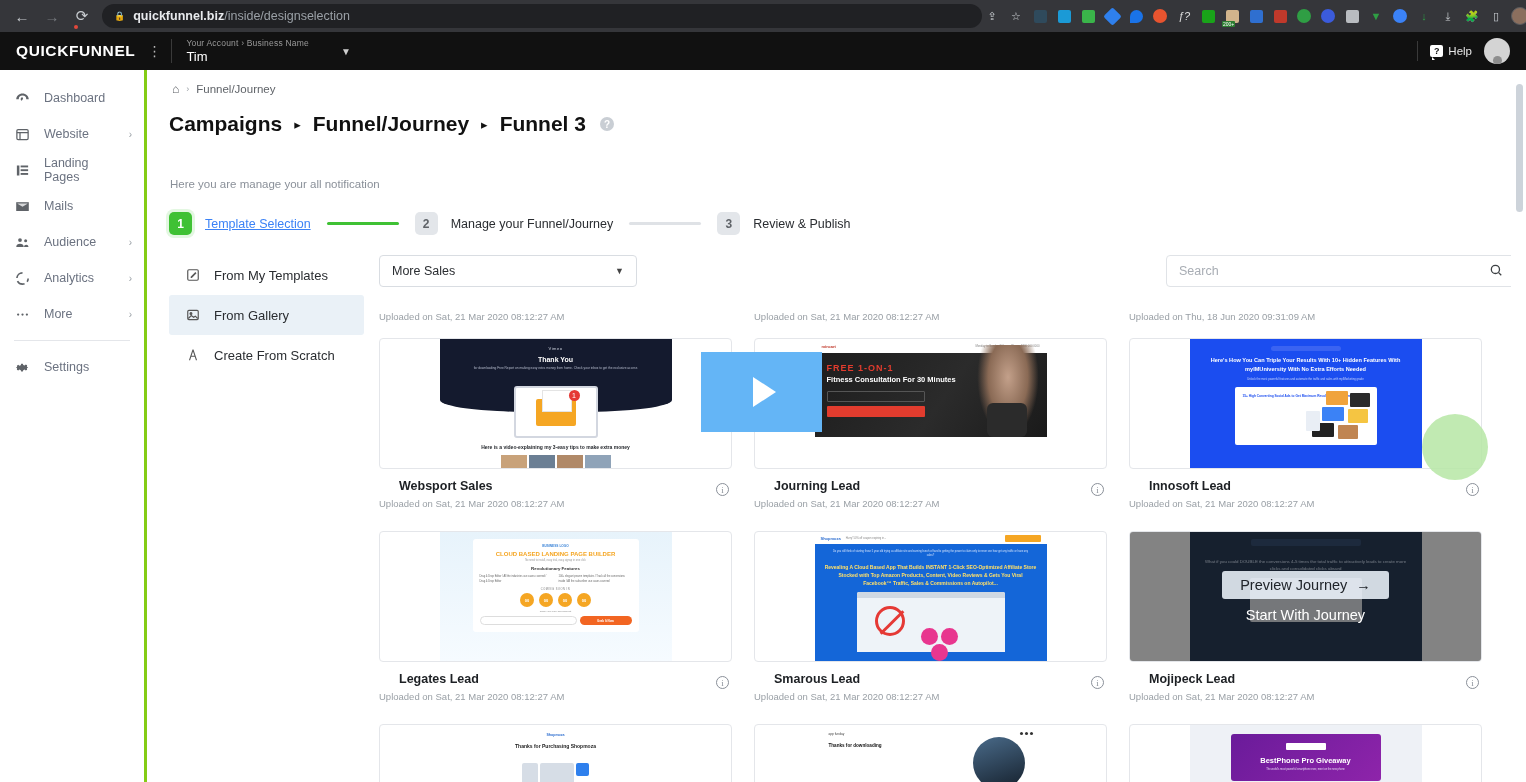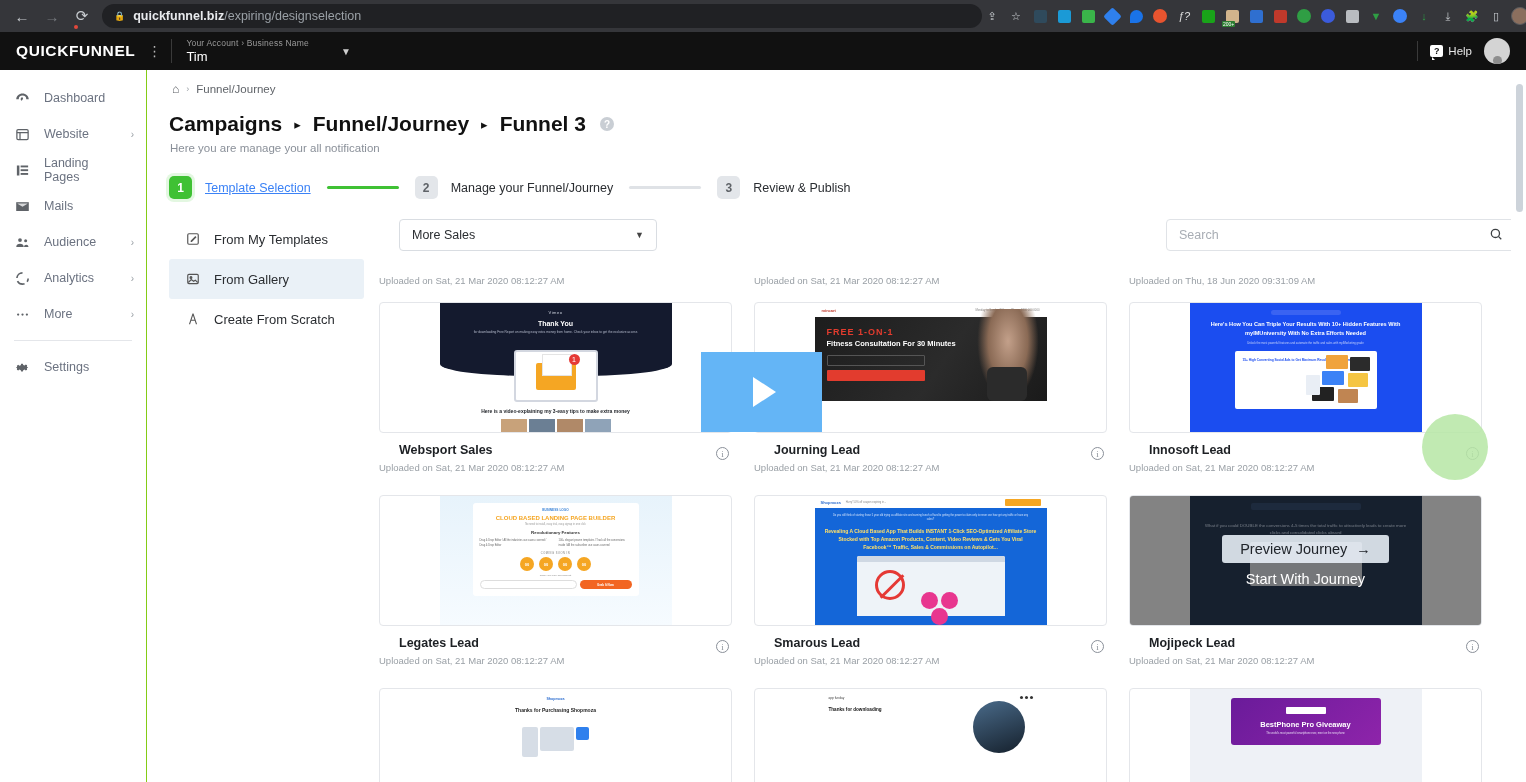--- a/index.html
+++ b/index.html
@@ -117,21 +117,21 @@
   }
   .avatar-app .head { width: 9px; height: 9px; border-radius: 50%; background: #8e8e8e; margin-bottom: -1px; }
 
   
   .shell { display: flex; height: calc(782px - 32px - 38px); }
 
   
   .sidebar {
     width: 147px; flex: 0 0 147px;
     background: #ffffff;
-    border-right: 1px solid #84cc16;
+    border-right: 3px solid #84cc16;
     padding-top: 10px;
   }
   .nav-item {
     height: 36px; display: flex; align-items: center;
     padding: 0 12px 0 14px; gap: 13px;
     color: #6b7280; font-size: 12.5px;
     position: relative;
   }
   .nav-item.active { background: #eaf2fb; color: #1a56c4; font-weight: bold; }
   .nav-item.active:before {
@@ -158,21 +158,21 @@
   }
   .title-main { font-size: 21px; font-weight: bold; color: #111; }
   .title-arrow { font-size: 13px; color: #111; }
   .qmark {
     width: 14px; height: 14px; border-radius: 50%;
     background: #c9ced4; color: #fff;
     font-size: 10px; font-weight: bold;
     display:flex; align-items:center; justify-content:center;
     margin-left: 2px;
   }
-  .subtitle { font-size: 11.5px; color: #8a9099; padding: 6px 0 0 23px; }
+  .subtitle { font-size: 11.5px; color: #8a9099; padding: 6px 0 0 23px; margin-top: 36px; }
 
   
   .steps { display: flex; align-items: center; padding: 22px 0 0 22px; }
   .step-badge {
     width: 23px; height: 23px; border-radius: 5px;
     display:flex; align-items:center; justify-content:center;
     font-size: 12px; font-weight: bold;
   }
   .step-badge.done { background: #3fc134; color: #fff; box-shadow: 0 0 0 3px #e3f7e1; }
   .step-badge.todo { background: #e3e6ea; color: #5f6368; }
@@ -188,21 +188,21 @@
   .left-tabs { width: 210px; flex: 0 0 210px; padding-right: 15px; }
   .ltab {
     height: 40px; display:flex; align-items:center; gap: 13px;
     padding-left: 16px; font-size: 13px; color: #2a2d31;
     border-radius: 3px;
   }
   .ltab.active { background: #eaf1f7; }
   .ltab-ic { width: 16px; display:flex; align-items:center; justify-content:center; color:#555; }
 
   .gallery { flex: 1; padding-right: 10px; position: relative; height: 100%; }
-  .gal-top { display: flex; align-items: center; margin-left: 20px; }
+  .gal-top { display: flex; align-items: center; }
   .dropdown {
     width: 258px; height: 32px;
     border: 1px solid #d9dde2; border-radius: 4px;
     display: flex; align-items: center; padding: 0 12px;
     font-size: 12.5px; color: #2a2d31; background: #fff;
   }
   .dd-caret { margin-left: auto; font-size: 9px; color: #444; }
   .search-box {
     margin-left: auto; width: 350px; height: 32px;
     border: 1px solid #e0e3e7; border-radius: 4px;
@@ -398,21 +398,21 @@
 <body>
 
 <div class="browser-bar">
   <div class="nav-btns">
     <div class="nav-btn">←</div>
     <div class="nav-btn dim">→</div>
     <div class="nav-btn">⟳<span class="reload-dot"></span></div>
   </div>
   <div class="url-pill">
     <span class="lock-ic">🔒</span>
-    <span class="url-text"><b>quickfunnel.biz</b><span class="path">/expiring/designselection</span></span>
+    <span class="url-text"><b>quickfunnel.biz</b><span class="path">/inside/designselection</span></span>
   </div>
   <div class="chrome-icons">
     <div class="cicon">⇪</div>
     <div class="cicon">☆</div>
     <div class="cicon">
         <span class="sq" style="background:#2f4a5c"></span>
       </div>
     <div class="cicon">
         <span class="sq" style="background:#1b9ad6"></span>
       </div>

